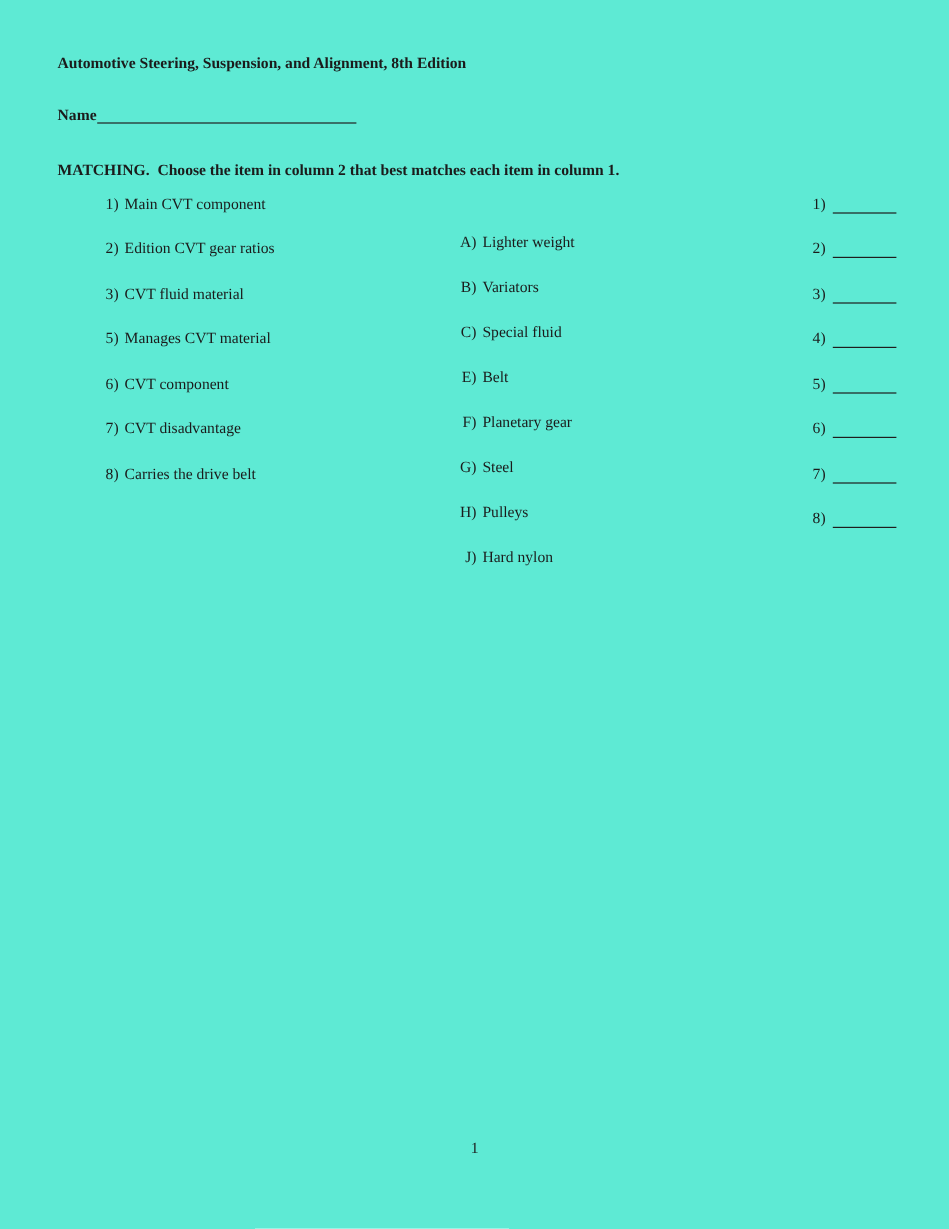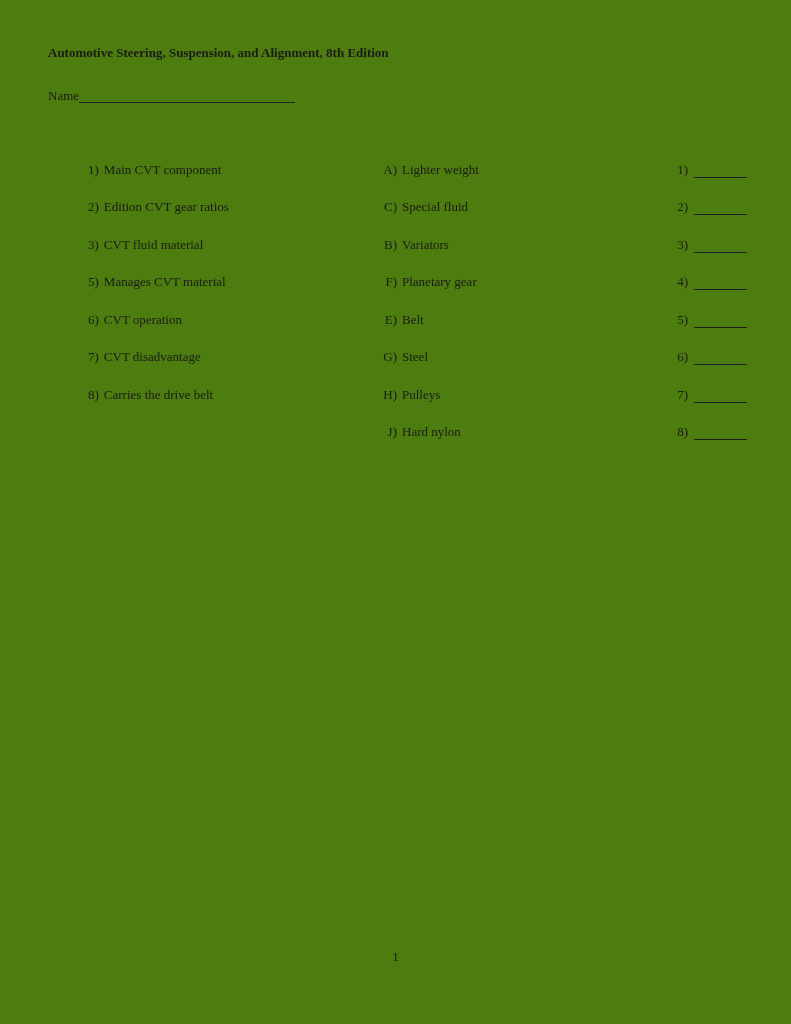--- a/index.html
+++ b/index.html
@@ -1,57 +1,57 @@
 <!DOCTYPE html>
 <html><head>
 <meta charset="utf-8">
 <style>
   html, body { margin:0; padding:0; background:#ffffff; }
   .page {
     position: relative;
     width: 791px;
     height: 1024px;
-    background: #4d7c0f;
+    background: #5eead4;
     font-family: "Liberation Serif", "DejaVu Serif", serif;
     color: #1b1b1b;
     overflow: hidden;
   }
   .hdr {
     position: absolute;
     left: 48px;
     top: 46px;
     font-weight: bold;
     font-size: 13px;
     line-height: 14.5px;
   }
   .name-row {
     position: absolute;
     left: 48px;
     top: 88px;
     font-size: 13px;
   }
-  .name-label { font-weight: normal; }
+  .name-label { font-weight: bold; }
   .name-line {
     display: inline-block;
     width: 216px;
     height: 12px;
     border-bottom: 1.3px solid #222222;
     vertical-align: -3px;
   }
   .instruction {
     position: absolute;
     left: 48px;
     top: 134px;
     font-weight: bold;
     font-size: 13px;
     white-space: pre-wrap;
   }
   .col { position: absolute; top: 162px; }
   .col1 { left: 88px; }
-  .col2 { left: 374px; }
+  .col2 { left: 374px; margin-top: 32px; }
   .col3 { left: 660px; }
   .col .row {
     height: 37.45px;
     font-size: 13px;
     line-height: 15px;
   }
   .col1 .num { margin-right: 5px; }
   .col2 .letter {
     display: inline-block;
     width: 23px;
@@ -86,37 +86,38 @@
 <div class="page">
 
   <div class="hdr">
     <div>Automotive Steering, Suspension, and Alignment, 8th Edition</div>
   </div>
 
   <div class="name-row">
     <span class="name-label">Name</span><span class="name-line"></span>
   </div>
 
+  <div class="instruction">MATCHING.&nbsp; Choose the item in column 2 that best matches each item in column 1.</div>
 
   <div class="col col1">
     <div class="row"><span class="num">1)</span><span>Main CVT component</span></div>
     <div class="row"><span class="num">2)</span><span>Edition CVT gear ratios</span></div>
     <div class="row"><span class="num">3)</span><span>CVT fluid material</span></div>
     <div class="row"><span class="num">5)</span><span>Manages CVT material</span></div>
-    <div class="row"><span class="num">6)</span><span>CVT operation</span></div>
+    <div class="row"><span class="num">6)</span><span>CVT component</span></div>
     <div class="row"><span class="num">7)</span><span>CVT disadvantage</span></div>
     <div class="row"><span class="num">8)</span><span>Carries the drive belt</span></div>
   </div>
 
   <div class="col col2">
     <div class="row"><span class="letter">A)</span><span>Lighter weight</span></div>
+    <div class="row"><span class="letter">B)</span><span>Variators</span></div>
     <div class="row"><span class="letter">C)</span><span>Special fluid</span></div>
-    <div class="row"><span class="letter">B)</span><span>Variators</span></div>
+    <div class="row"><span class="letter">E)</span><span>Belt</span></div>
     <div class="row"><span class="letter">F)</span><span>Planetary gear</span></div>
-    <div class="row"><span class="letter">E)</span><span>Belt</span></div>
     <div class="row"><span class="letter">G)</span><span>Steel</span></div>
     <div class="row"><span class="letter">H)</span><span>Pulleys</span></div>
     <div class="row"><span class="letter">J)</span><span>Hard nylon</span></div>
   </div>
 
   <div class="col col3">
     <div class="row"><span class="anum">1)</span><span class="blank"></span></div>
     <div class="row"><span class="anum">2)</span><span class="blank"></span></div>
     <div class="row"><span class="anum">3)</span><span class="blank"></span></div>
     <div class="row"><span class="anum">4)</span><span class="blank"></span></div>

